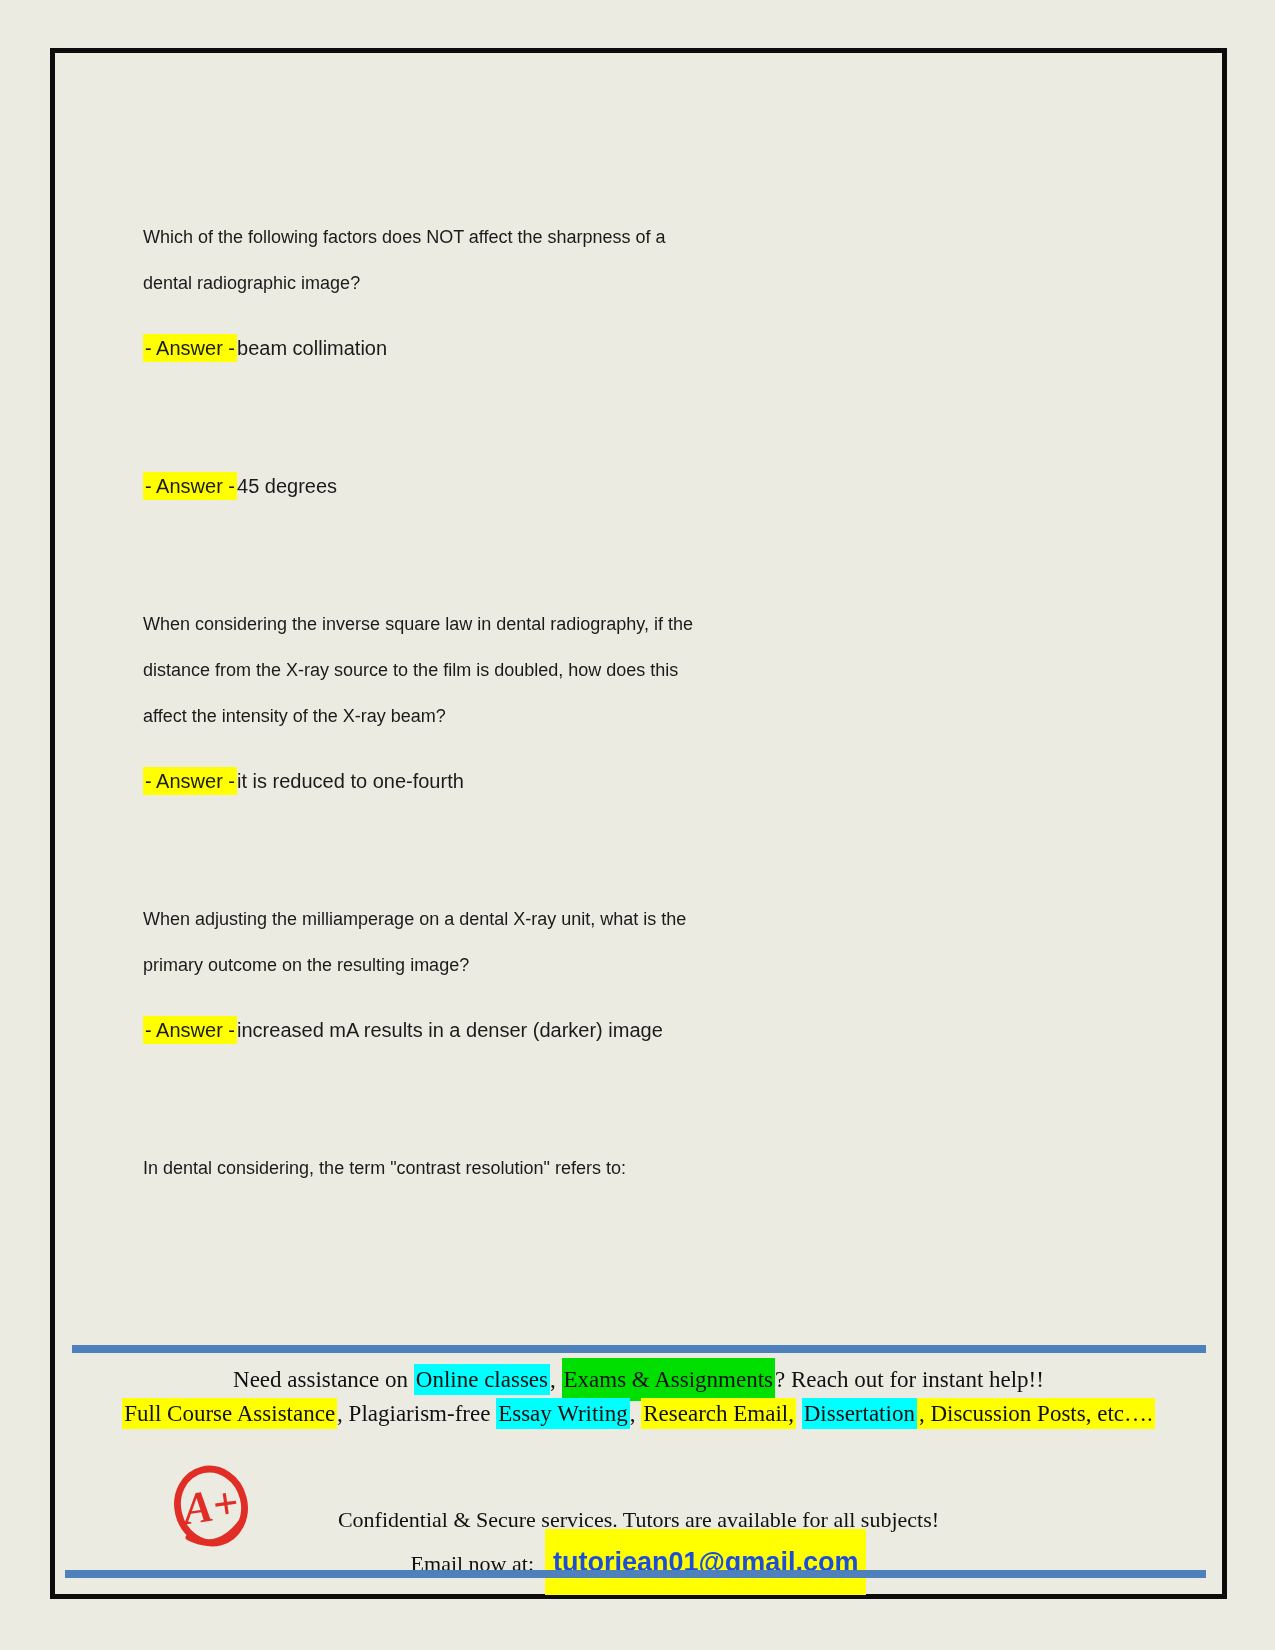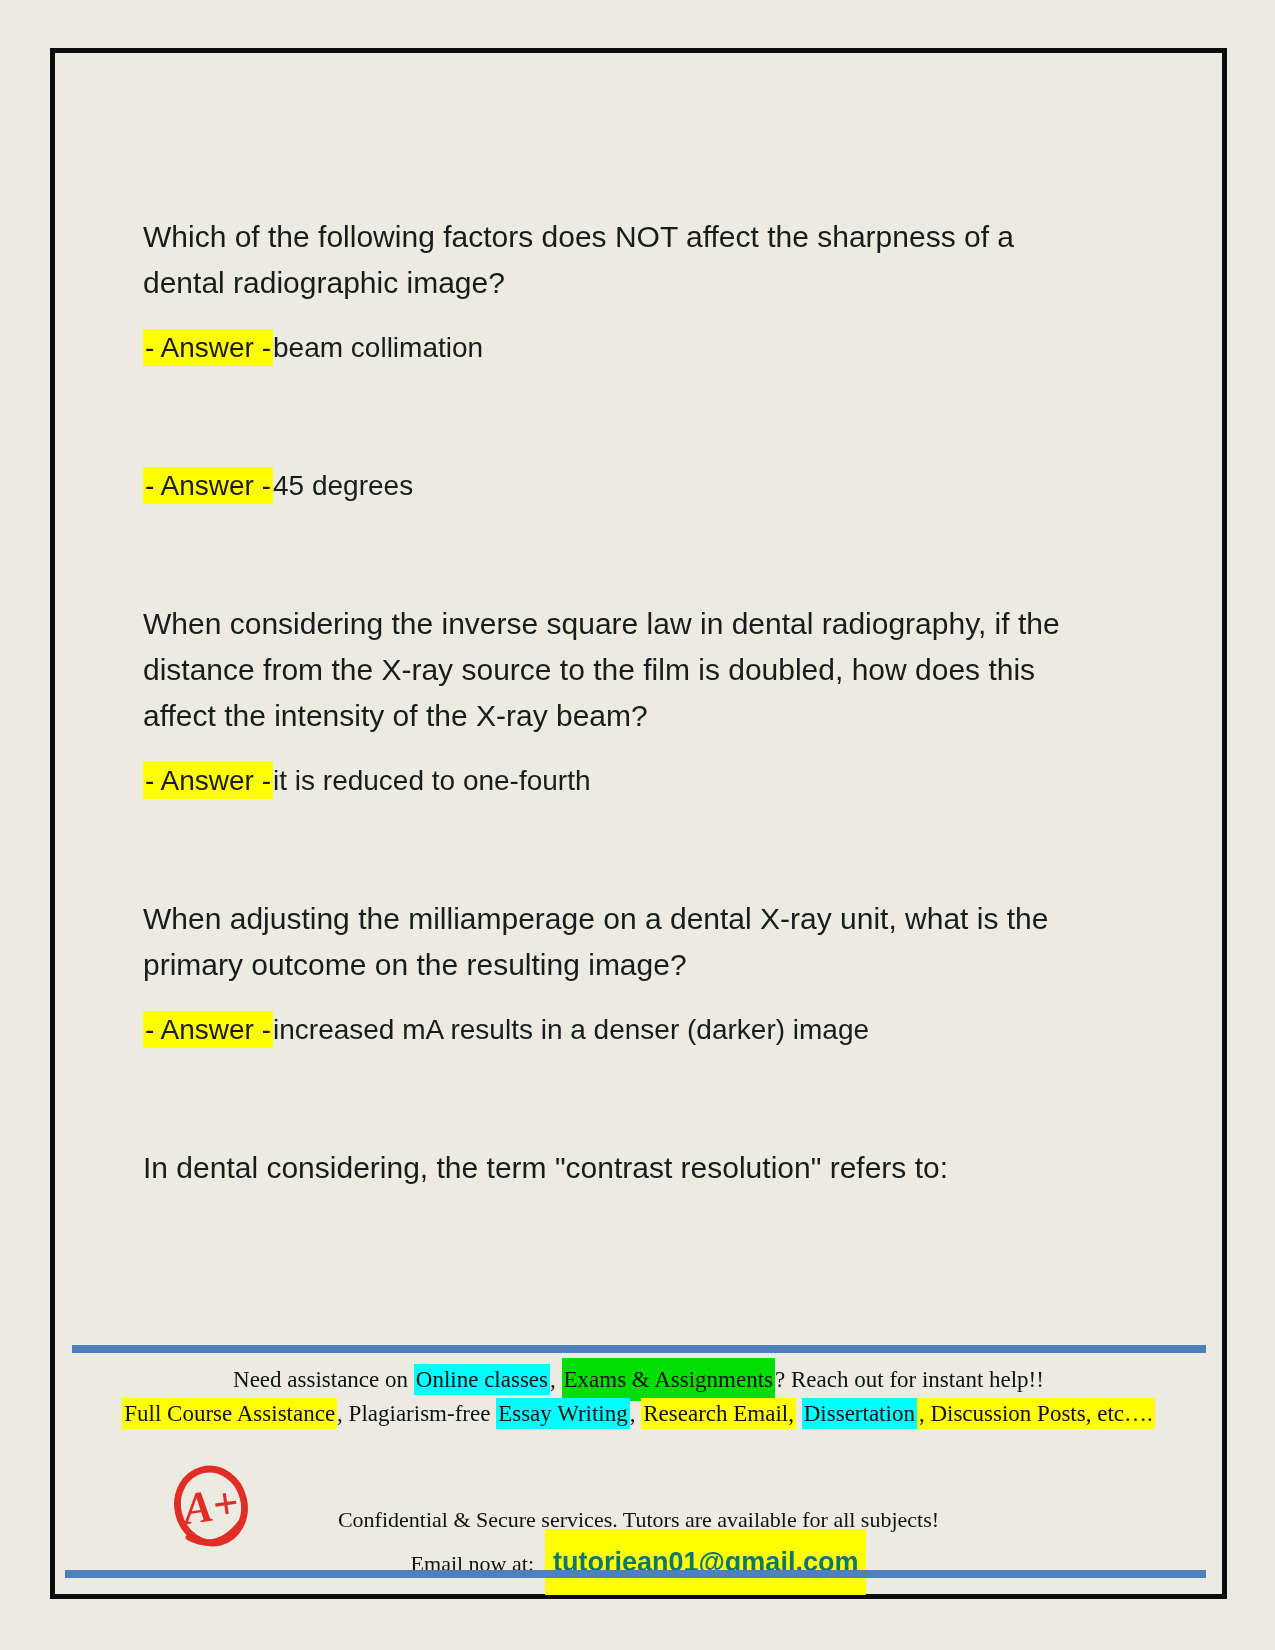--- a/index.html
+++ b/index.html
@@ -25,28 +25,28 @@
     background: #ECEBE1;
   }
   .content {
     position: absolute;
     left: 88px;
     top: 161px;
     right: 30px;
   }
   .question { margin: 0 0 19px 0; }
   .qline {
-    font-size: 30px;
+    font-size: 18px;
     line-height: 46px;
     color: #1B1B1B;
     white-space: nowrap;
   }
   .answer {
     margin: 0 0 92px 0;
-    font-size: 28px;
+    font-size: 20px;
     line-height: 46px;
     color: #1B1B1B;
     white-space: nowrap;
   }
   .hl-y { background: #FFFF00; padding: 3px 2px; }
   .hl-c { background: #00FFFF; padding: 3px 2px; }
   .hl-g { background: #00DF00; padding: 9px 2px; }
   .rule {
     position: absolute;
     height: 8px;
@@ -75,21 +75,21 @@
     font-size: 22px;
     line-height: 38px;
     color: #111111;
     margin-top: 36px;
   }
   .email-line { margin-top: 4px; }
   .email-strong {
     font-family: "Liberation Sans", sans-serif;
     font-weight: bold;
     font-size: 27px;
-    color: #0f766e;
+    color: #1d4ed8;
     background: #FFFF00;
     padding: 18px 8px;
   }
   .logo {
     position: absolute;
     left: 112px;
     top: 1412px;
     width: 88px;
     height: 88px;
   }

